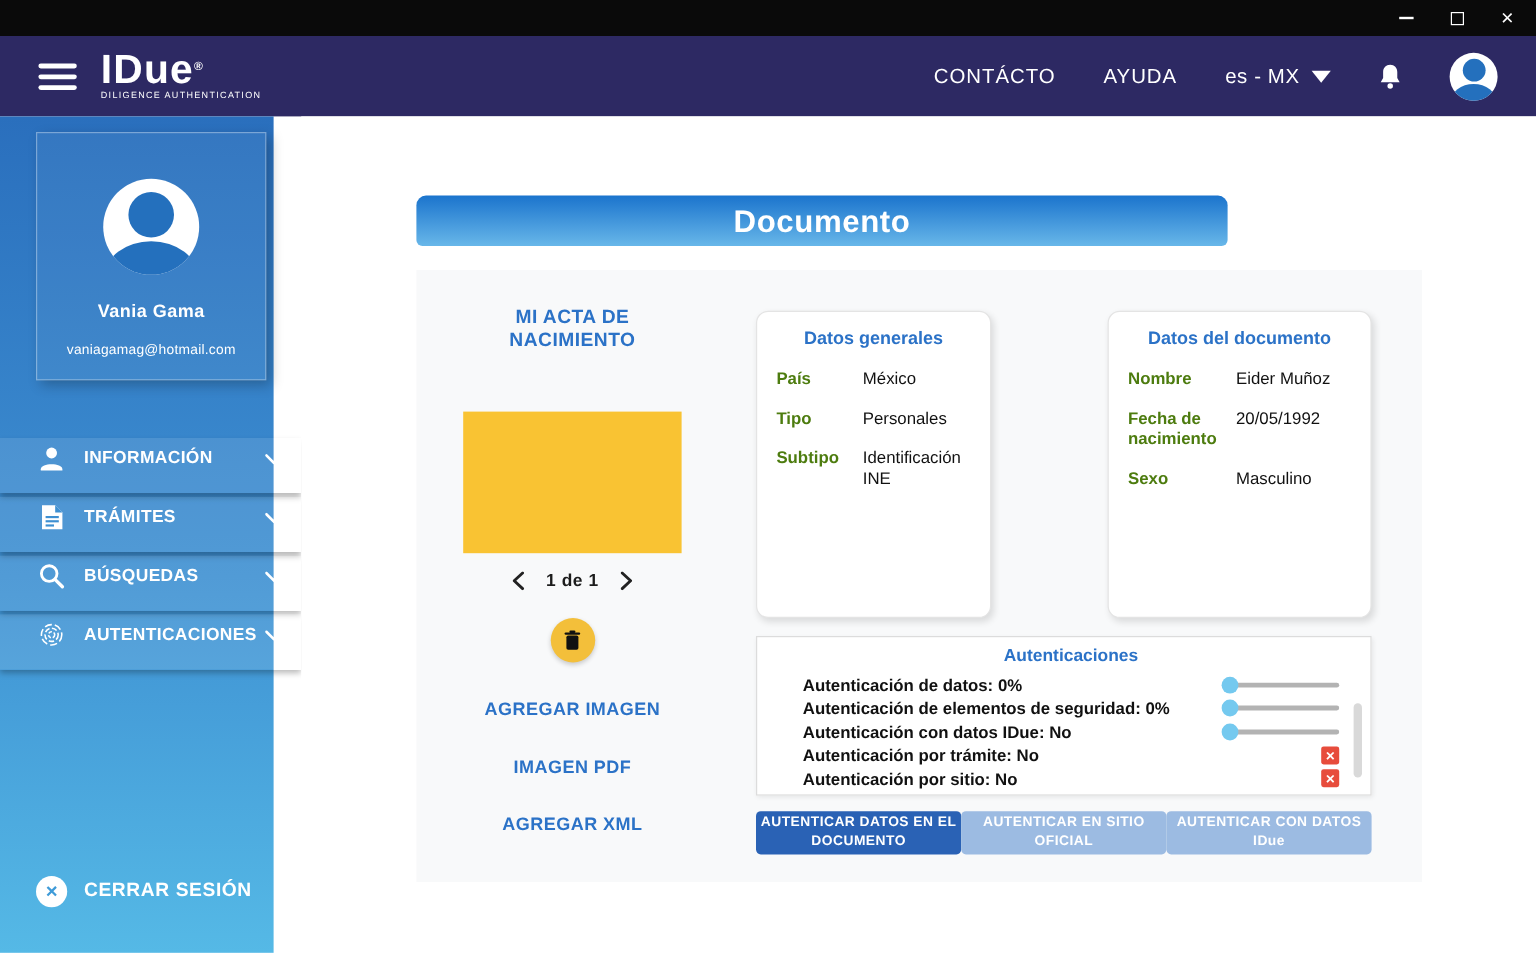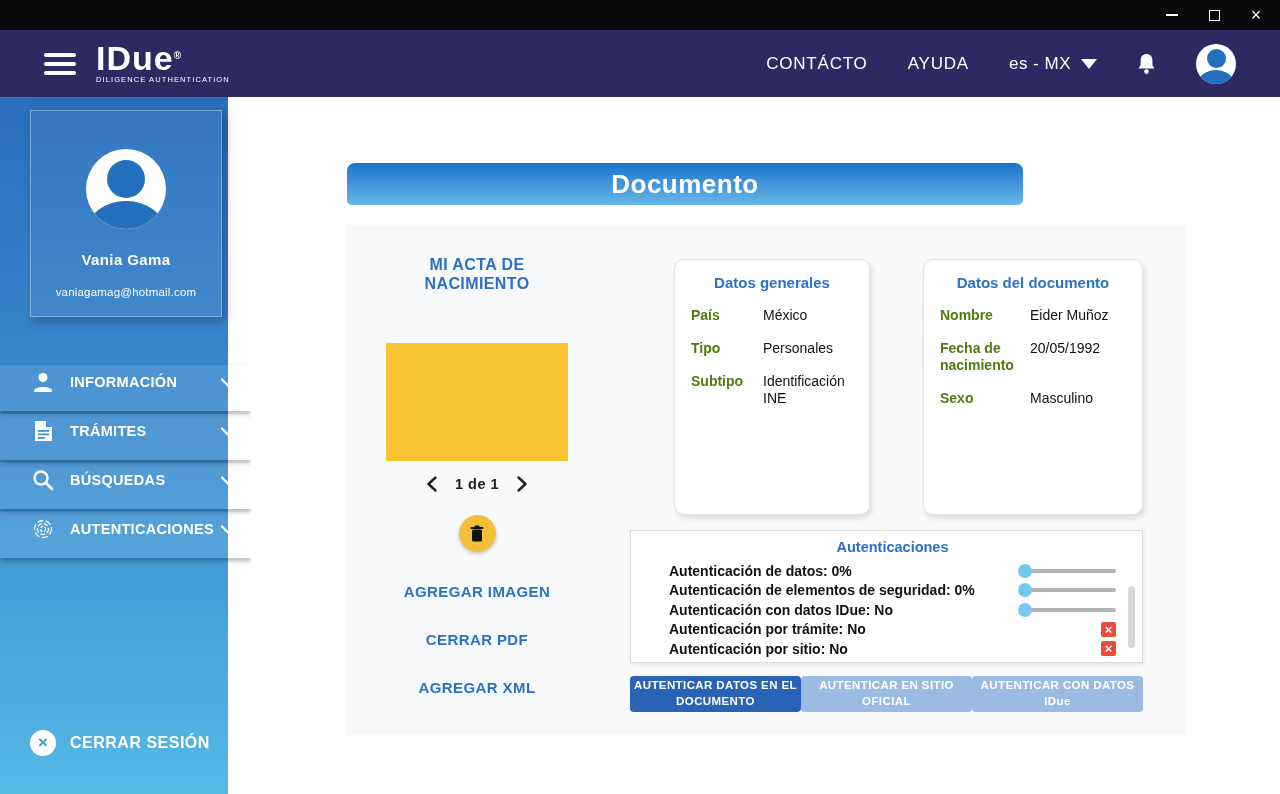--- a/index.html
+++ b/index.html
@@ -6,21 +6,21 @@
   html,body { width:1280px; height:794px; font-family:"Liberation Sans", sans-serif; background:#fff; overflow:hidden; }
 
   
   .titlebar { position:absolute; left:0; top:0; width:1280px; height:30px; background:#0a0a0a; display:flex; justify-content:flex-end; align-items:center; padding-right:14px; gap:22px; }
   .winbtn { width:20px; height:20px; display:flex; align-items:center; justify-content:center; cursor:default; }
   .min-bar { width:12px; height:2px; background:#fff; }
   .max-box { width:11px; height:11px; border:1.5px solid #fff; }
   .close-x { color:#fff; font-size:18px; line-height:18px; }
 
   
-  .appbar { position:absolute; left:0; top:30px; width:1280px; height:67px; background:#2d2963; display:flex; align-items:center; padding:0 44px; color:#fff; }
+  .appbar { position:absolute; left:0; top:30px; width:1280px; height:67px; background:#2d2963; display:flex; align-items:center; padding:0 32px; color:#fff; }
   .hamburger { width:32px; display:flex; flex-direction:column; gap:5px; cursor:pointer; }
   .hamburger span { display:block; height:4px; border-radius:2px; background:#fff; }
   .logo { margin-left:20px; display:flex; flex-direction:column; }
   .logo-main { font-size:34px; font-weight:bold; letter-spacing:1px; line-height:30px; }
   .logo-main .reg { font-size:10px; vertical-align:top; position:relative; top:-2px; }
   .logo-tag { font-size:7.5px; letter-spacing:1.1px; margin-top:2px; }
   .appnav { margin-left:auto; display:flex; align-items:center; gap:40px; }
   .navlink { font-size:17px; letter-spacing:0.8px; color:#fff; text-decoration:none; cursor:pointer; }
   .lang { display:flex; align-items:center; gap:10px; cursor:pointer; font-size:17px; letter-spacing:0.5px; }
   .tri-down { width:0; height:0; border-left:8px solid transparent; border-right:8px solid transparent; border-top:10px solid #fff; }
@@ -60,21 +60,21 @@
   .doc-thumb { margin-top:50px; width:182px; height:118px; background:#f9c333; cursor:pointer; }
   .pager { margin-top:15px; display:flex; align-items:center; gap:18px; }
   .pager-arrow { display:flex; cursor:pointer; }
   .pager-text { font-size:14.5px; font-weight:bold; color:#1c1c1c; letter-spacing:0.5px; }
   .trash-btn { margin-top:23px; width:37px; height:37px; border-radius:50%; background:#f3bf3a; border:none; display:flex; align-items:center; justify-content:center; cursor:pointer; box-shadow:0 2px 4px rgba(0,0,0,0.2); }
   .doc-link { margin-top:31px; color:#2b72c7; font-size:15px; font-weight:bold; letter-spacing:0.4px; text-decoration:none; cursor:pointer; }
   .doc-link + .doc-link { margin-top:31px; }
 
   
   .card { position:absolute; top:34px; background:#fff; border:1px solid #e4e4e4; border-radius:10px; box-shadow:2px 3px 6px rgba(0,0,0,0.12); padding:14px 16px; }
-  .card-generales { left:283px; width:196px; height:256px;margin-left:44px; }
+  .card-generales { left:283px; width:196px; height:256px; }
   .card-documento { left:576px; width:220px; height:256px; }
   .card-title { text-align:center; color:#2b72c7; font-size:15px; font-weight:bold; margin-bottom:16px; }
   .card-row { display:flex; margin-bottom:16px; font-size:14px; line-height:17px; }
   .card-row .lbl { font-weight:bold; color:#4d7c0f; flex:0 0 72px; }
   .card-documento .card-row .lbl { flex:0 0 90px; }
   .card-row .val { color:#111; flex:1; }
 
   
   .auth-panel { position:absolute; left:283px; top:305px; width:513px; height:133px; background:#fff; border:1px solid #dcdcdc; box-shadow:1px 2px 4px rgba(0,0,0,0.08); padding:8px 26px 0 38px; }
   .auth-title { text-align:center; color:#2b72c7; font-size:14.5px; font-weight:bold; margin-bottom:6px; }
@@ -240,21 +240,21 @@
       <button class="trash-btn">
         <span>
           <svg width="14" height="17" viewBox="0 0 14 17">
               <rect x="2" y="4.5" width="10" height="12" rx="1.5" fill="#111"></rect>
               <rect x="0.5" y="2" width="13" height="2" rx="1" fill="#111"></rect>
               <rect x="4.5" y="0.5" width="5" height="2" rx="1" fill="#111"></rect>
             </svg>
         </span>
       </button>
       <a class="doc-link">AGREGAR IMAGEN</a>
-      <a class="doc-link">CERRAR PDF</a>
+      <a class="doc-link">IMAGEN PDF</a>
       <a class="doc-link">AGREGAR XML</a>
     </div>
 
     <div class="card card-generales">
       <div class="card-title">Datos generales</div>
       <div class="card-row">
         <span class="lbl">País</span>
         <span class="val">México</span>
       </div>
       <div class="card-row">

